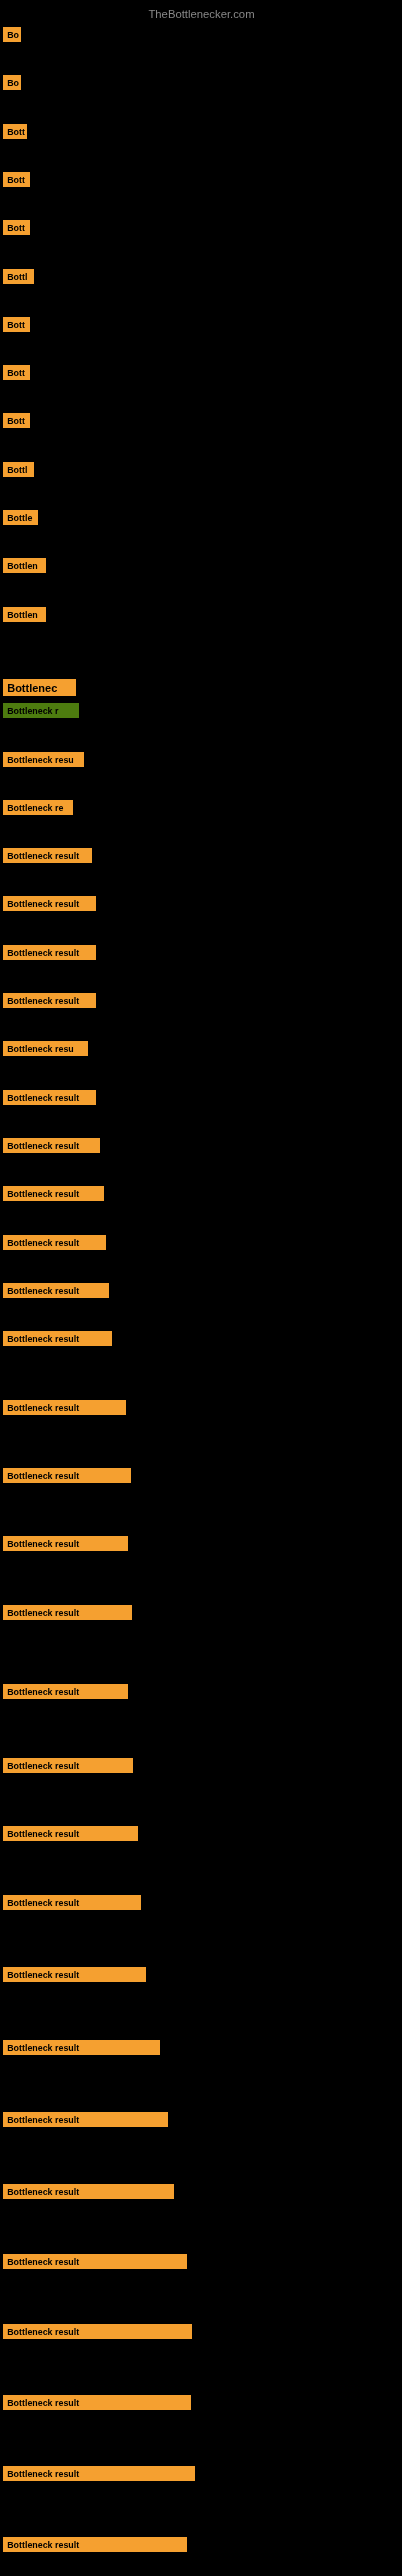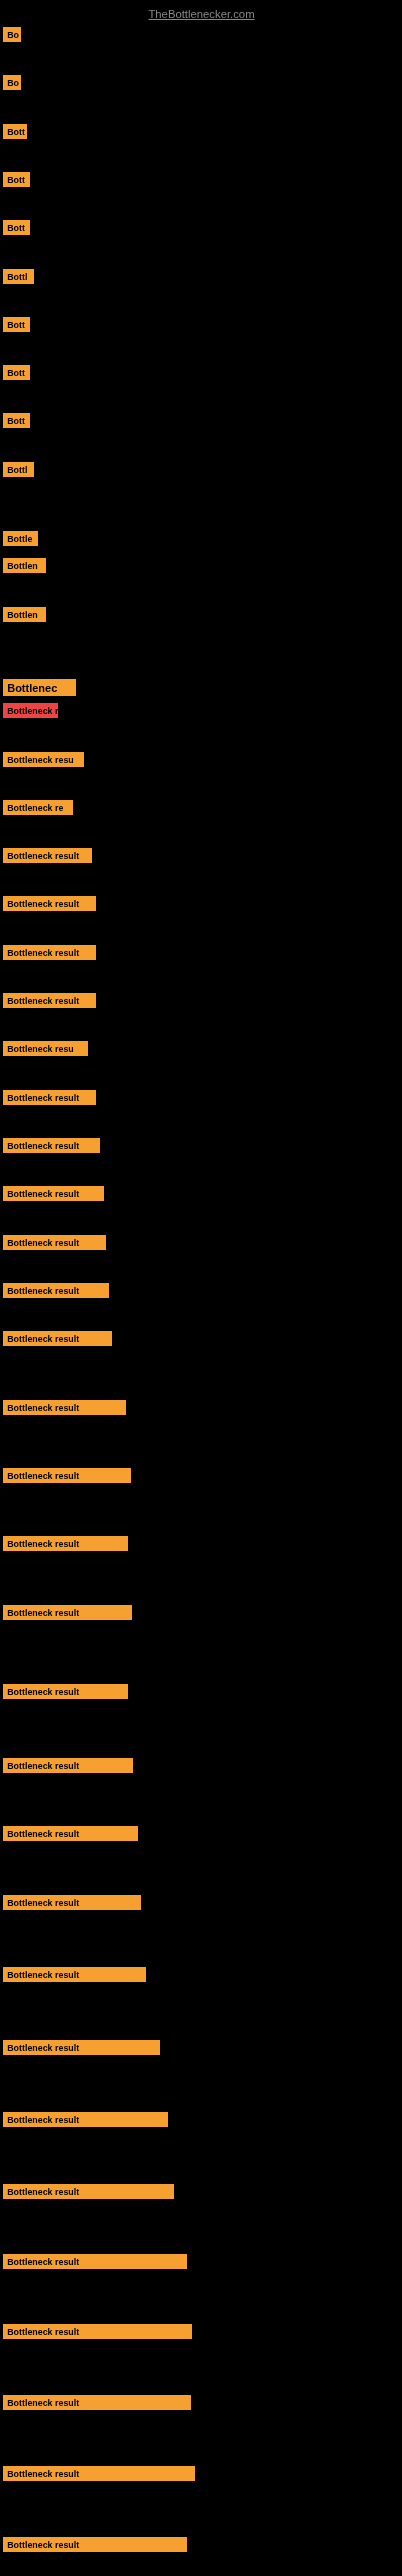--- a/index.html
+++ b/index.html
@@ -16,21 +16,20 @@
     }
     .site-title {
       color: #888;
       font-size: 11.3px;
       text-align: center;
       padding: 6.4px 0 3.2px 0;
       position: absolute;
       top: 1.6px;
       left: 0;
       right: 0;
-      text-decoration: underline;
     }
     .items-container {
       position: absolute;
       top: 24px;
       left: 0;
       width: 403px;
     }
   </style>
 </head>
 <body>
@@ -62,33 +61,33 @@
     <div style="position: absolute; top: 338px; left: 3.2px; display: flex; align-items: center; padding: 3.2px 0px;">
       <span style="background-color: rgb(245, 160, 48); color: rgb(0, 0, 0); font-size: 8.9px; font-weight: bold; padding: 2.4px 4px; display: inline-block; width: 27px; overflow: hidden; white-space: nowrap;">Bott</span>
     </div>
     <div style="position: absolute; top: 386px; left: 3.2px; display: flex; align-items: center; padding: 3.2px 0px;">
       <span style="background-color: rgb(245, 160, 48); color: rgb(0, 0, 0); font-size: 8.9px; font-weight: bold; padding: 2.4px 4px; display: inline-block; width: 27px; overflow: hidden; white-space: nowrap;">Bott</span>
     </div>
     <div style="position: absolute; top: 435px; left: 3.2px; display: flex; align-items: center; padding: 3.2px 0px;">
       <span style="background-color: rgb(245, 160, 48); color: rgb(0, 0, 0); font-size: 8.9px; font-weight: bold; padding: 2.4px 4px; display: inline-block; width: 31px; overflow: hidden; white-space: nowrap;">Bottl</span>
     </div>
     <div style="position: absolute; top: 483px; left: 3.2px; display: flex; align-items: center; padding: 3.2px 0px;">
-      <span style="background-color: rgb(245, 160, 48); color: rgb(0, 0, 0); font-size: 8.9px; font-weight: bold; padding: 2.4px 4px; display: inline-block; width: 35px; overflow: hidden; white-space: nowrap; margin-top: 21px;">Bottle</span>
+      <span style="background-color: rgb(245, 160, 48); color: rgb(0, 0, 0); font-size: 8.9px; font-weight: bold; padding: 2.4px 4px; display: inline-block; width: 35px; overflow: hidden; white-space: nowrap;">Bottle</span>
     </div>
     <div style="position: absolute; top: 531px; left: 3.2px; display: flex; align-items: center; padding: 3.2px 0px;">
       <span style="background-color: rgb(245, 160, 48); color: rgb(0, 0, 0); font-size: 8.9px; font-weight: bold; padding: 2.4px 4px; display: inline-block; width: 43px; overflow: hidden; white-space: nowrap;">Bottlen</span>
     </div>
     <div style="position: absolute; top: 580px; left: 3.2px; display: flex; align-items: center; padding: 3.2px 0px;">
       <span style="background-color: rgb(245, 160, 48); color: rgb(0, 0, 0); font-size: 8.9px; font-weight: bold; padding: 2.4px 4px; display: inline-block; width: 43px; overflow: hidden; white-space: nowrap;">Bottlen</span>
     </div>
     <div style="position: absolute; top: 628px; left: 3.2px; display: flex; align-items: center; padding: 3.2px 0px;">
       <span style="background-color: rgb(245, 160, 48); color: rgb(0, 0, 0); font-size: 11px; font-weight: bold; padding: 2.4px 4px; display: inline-block; width: 73px; overflow: hidden; white-space: nowrap; margin-top: 24px;">Bottlenec</span>
     </div>
     <div style="position: absolute; top: 676px; left: 3.2px; display: flex; align-items: center; padding: 3.2px 0px;">
-      <span style="background-color: #ef4444; color: rgb(0, 0, 0); font-size: 8.9px; font-weight: bold; padding: 2.4px 4px; display: inline-block; width: 55px; overflow: hidden; white-space: nowrap;">Bottleneck r</span>
+      <span style="background-color: #4d7c0f; color: rgb(0, 0, 0); font-size: 8.9px; font-weight: bold; padding: 2.4px 4px; display: inline-block; width: 76px; overflow: hidden; white-space: nowrap;">Bottleneck r</span>
     </div>
     <div style="position: absolute; top: 725px; left: 3.2px; display: flex; align-items: center; padding: 3.2px 0px;">
       <span style="background-color: rgb(245, 160, 48); color: rgb(0, 0, 0); font-size: 8.9px; font-weight: bold; padding: 2.4px 4px; display: inline-block; width: 81px; overflow: hidden; white-space: nowrap;">Bottleneck resu</span>
     </div>
     <div style="position: absolute; top: 773px; left: 3.2px; display: flex; align-items: center; padding: 3.2px 0px;">
       <span style="background-color: rgb(245, 160, 48); color: rgb(0, 0, 0); font-size: 8.9px; font-weight: bold; padding: 2.4px 4px; display: inline-block; width: 70px; overflow: hidden; white-space: nowrap;">Bottleneck re</span>
     </div>
     <div style="position: absolute; top: 821px; left: 3.2px; display: flex; align-items: center; padding: 3.2px 0px;">
       <span style="background-color: rgb(245, 160, 48); color: rgb(0, 0, 0); font-size: 8.9px; font-weight: bold; padding: 2.4px 4px; display: inline-block; width: 89px; overflow: hidden; white-space: nowrap;">Bottleneck result</span>
     </div>

